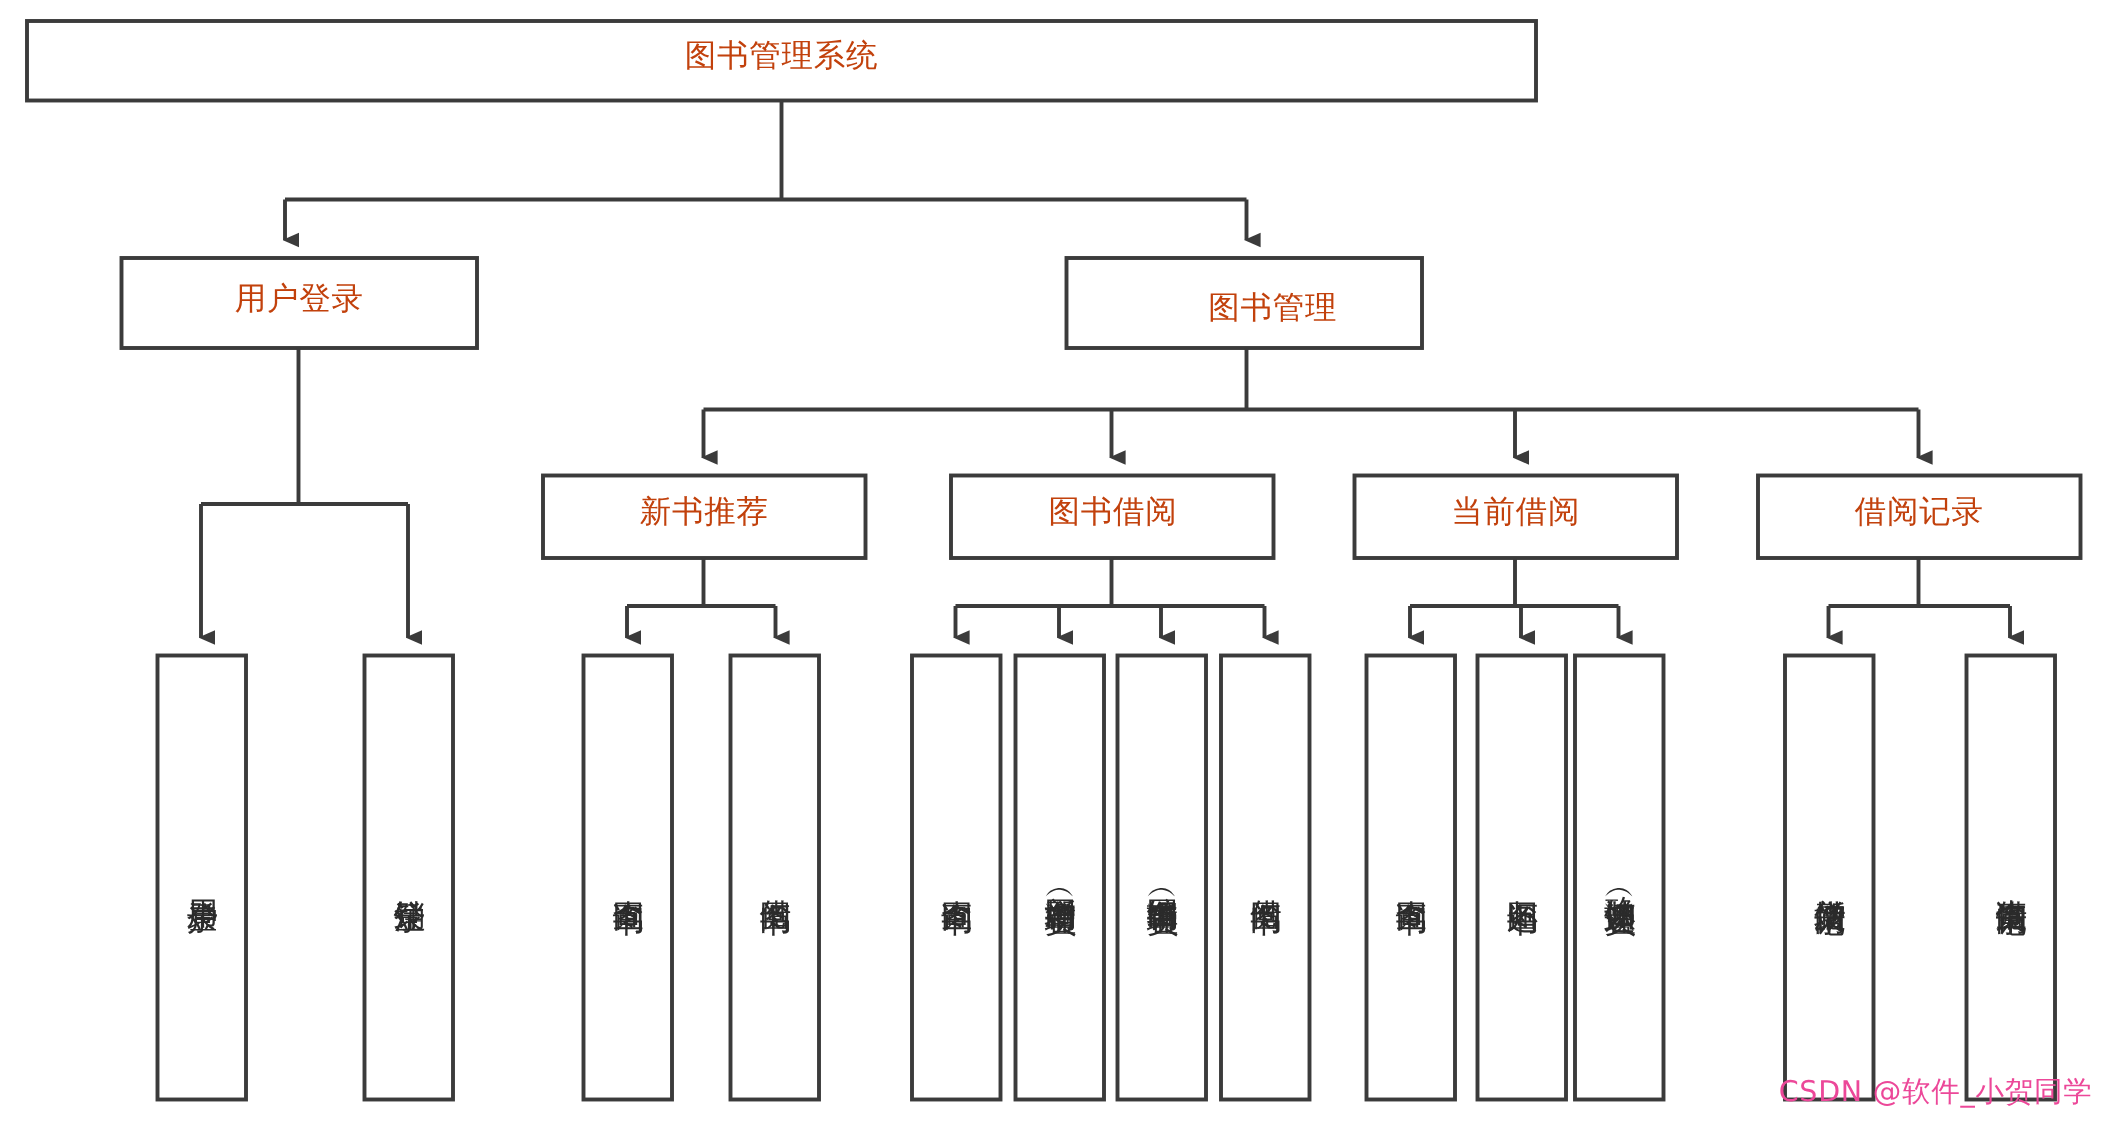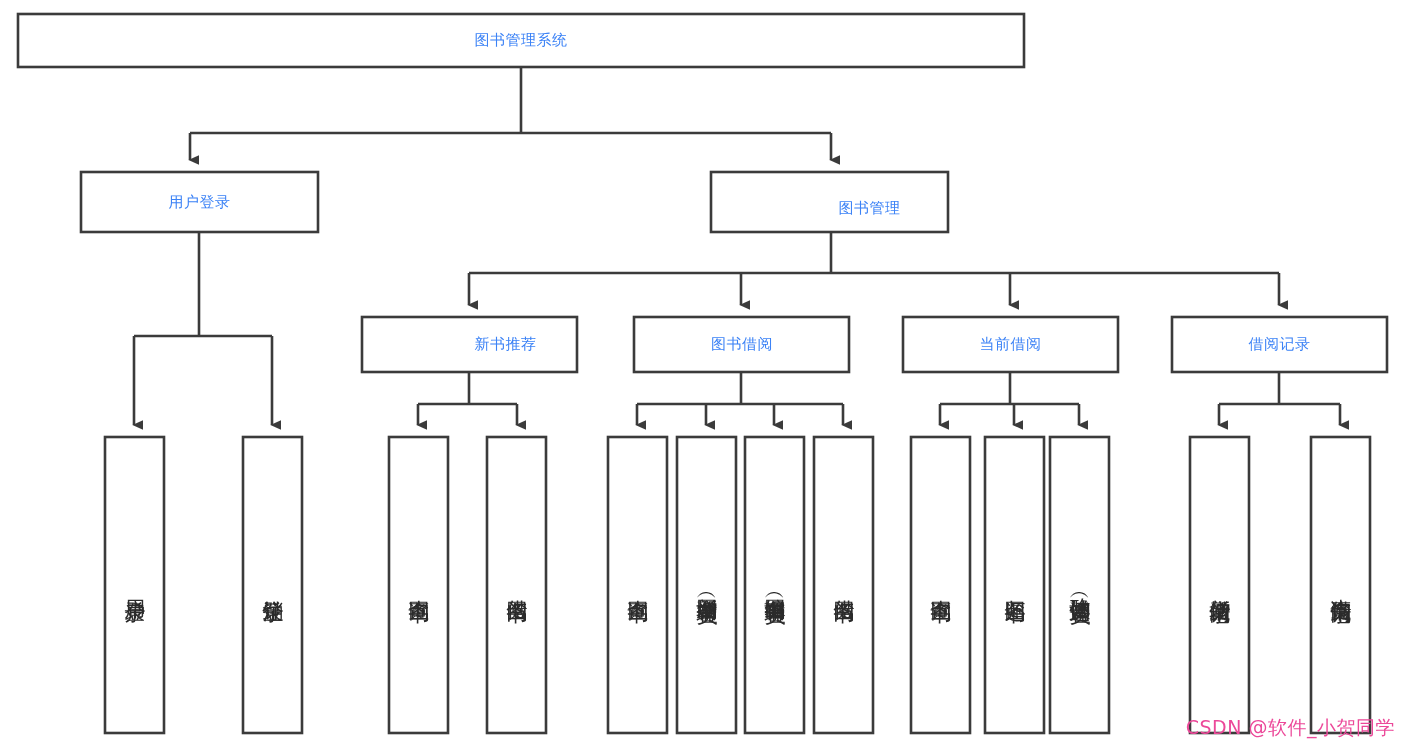--- a/index.html
+++ b/index.html
@@ -40,27 +40,27 @@
   }
   .arrow-head {
     fill: #3b3b3b;
     stroke: none;
   }
   .node-label-h {
     position: absolute;
     display: flex;
     align-items: center;
     justify-content: center;
-    color: #3b82f6;
-    font-size: 15px;
+    color: #c2410c;
+    font-size: 21px;
     line-height: 1.25;
     letter-spacing: 0.5px;
     white-space: nowrap;
     pointer-events: none;
-    font-family: Liberation Serif, serif;
+    font-family: Liberation Mono, monospace;
   }
   .node-label-v {
     position: absolute;
     display: flex;
     align-items: center;
     justify-content: center;
     color: #2b2b2b;
     font-size: 21px;
     letter-spacing: 1px;
     writing-mode: vertical-rl;
@@ -157,23 +157,23 @@
 
     <path class="connector" d="M 1279 372 L 1279 404"></path>
     <path class="connector" d="M 1219 404 L 1340 404"></path>
     <path class="connector" marker-end="url(#arrow)" d="M 1219 404 L 1219 425"></path>
     <path class="connector" marker-end="url(#arrow)" d="M 1340 404 L 1340 425"></path>
   </svg>
 
   <div class="node-label-h" style="left:18px; top:14px; width:1006px; height:53px;">图书管理系统</div>
 
   <div class="node-label-h" style="left:81px; top:172px; width:237px; height:60px;">用户登录</div>
-  <div class="node-label-h" style="left:751px; top:172px; width:237px; height:72px;">图书管理</div>
+  <div class="node-label-h" style="left:730px; top:172px; width:237px; height:72px;">图书管理</div>
 
-  <div class="node-label-h" style="left:362px; top:317px; width:215px; height:55px;padding-left:36px;">新书推荐</div>
+  <div class="node-label-h" style="left:362px; top:317px; width:215px; height:55px;">新书推荐</div>
   <div class="node-label-h" style="left:634px; top:317px; width:216px; height:55px;border-radius:15px;">图书借阅</div>
   <div class="node-label-h" style="left:903px; top:317px; width:215px; height:55px;text-align:right;">当前借阅</div>
   <div class="node-label-h" style="left:1172px; top:317px; width:215px; height:55px;">借阅记录</div>
 
   <div class="node-label-v" style="left:105px; top:437px; width:59px; height:296px;">用户登录</div>
   <div class="node-label-v" style="left:243px; top:437px; width:59px; height:296px;">注销登录</div>
 
   <div class="node-label-v" style="left:389px; top:437px; width:59px; height:296px;">查询图书</div>
   <div class="node-label-v" style="left:487px; top:437px; width:59px; height:296px;">借阅图书</div>
 

